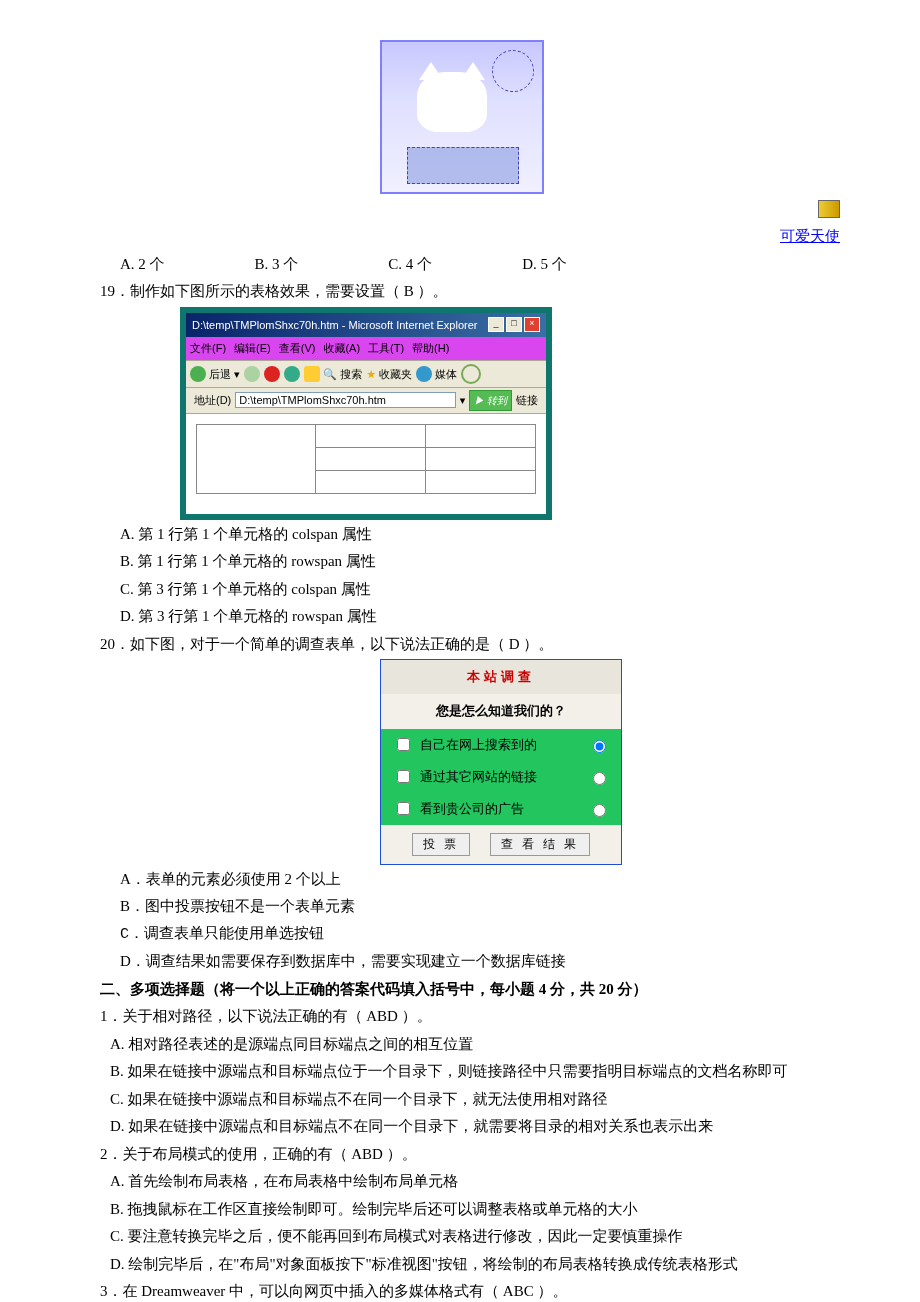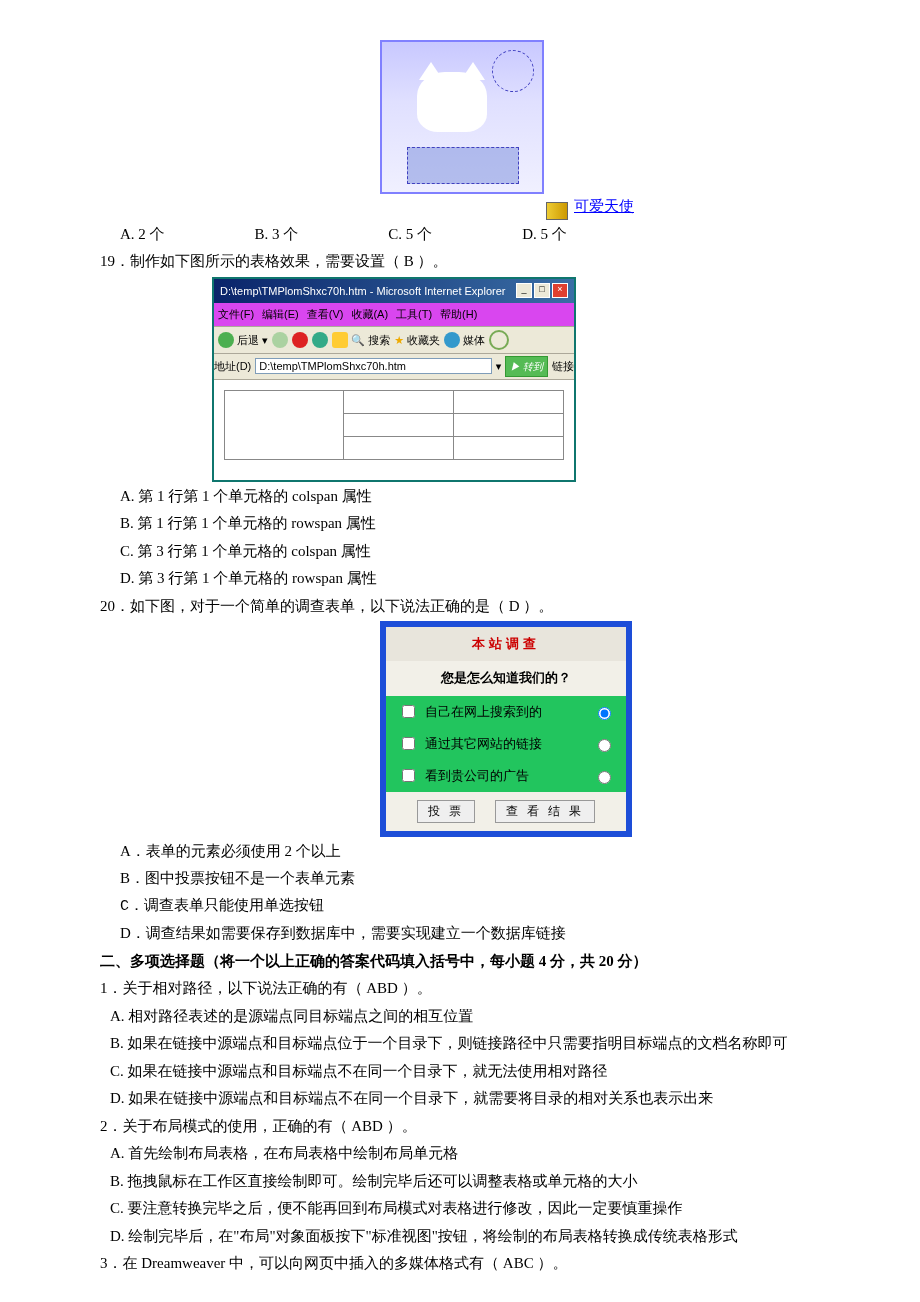--- a/index.html
+++ b/index.html
@@ -63,36 +63,37 @@
     width: 110px;
     height: 35px;
     border: 1px dashed #4040c0;
     background: rgba(120,140,220,0.5);
   }
   .kitty-line {
     display: flex;
     align-items: flex-end;
     margin-left: 280px;
     gap: 6px;
+    flex-direction: column;
   }
   .book-icon {
     width: 20px;
     height: 16px;
     background: linear-gradient(90deg, #eecc33, #cc9900);
     border: 1px solid #666;
     display: inline-block;
   }
   .link-blue { color: #0000ff; text-decoration: underline; }
   .opts { display: flex; margin-left: 0; }
   .opts span { margin-right: 90px; }
   .indent1 { margin-left: 0; }
   .ie-window {
     width: 360px;
-    margin-left: 112px;
-    border: 2px solid #0f766e;
+    margin-left: 80px;
+    border: 6px solid #0f766e;
     font-family: "SimSun", sans-serif;
     font-size: 11px;
     background: #ece9d8;
   }
   .ie-title {
     background: linear-gradient(90deg, #0a246a, #3a6ea5);
     color: #fff;
     padding: 3px 6px;
     display: flex;
     justify-content: space-between;
@@ -132,21 +133,21 @@
   }
   .tb-back { background: #4caf50; border-radius: 50%; }
   .tb-x { background: #d22; border-radius: 50%; }
   .tb-refresh { background: #3a8; border-radius: 50%; }
   .tb-home { background: #fc3; }
   .tb-search { color: #26a; }
   .tb-fav { color: #ea0; }
   .tb-media { background: #39c; border-radius: 50%; }
   .tb-hist { width: 16px; height: 16px; border: 2px solid #7a5; border-radius: 50%; }
   .ie-addr {
-    padding: 2px 0;
+    padding: 2px 8px;
     display: flex;
     align-items: center;
     gap: 4px;
     background: #ece9d8;
     border-bottom: 1px solid #aca899;
   }
   .ie-addr input {
     flex: 1;
     font-size: 11px;
     padding: 1px 3px;
@@ -174,21 +175,21 @@
   .ie-status {
     background: #ece9d8;
     padding: 2px 6px;
     display: flex;
     justify-content: space-between;
     border-top: 1px solid #aca899;
   }
   .survey-box {
     width: 240px;
     margin-left: 280px;
-    border: 6px solid #1d4ed8;
+    border: 1px solid #1d4ed8;
     background: #e8e5dc;
     font-size: 13px;
   }
   .survey-title {
     text-align: center;
     color: #c00;
     font-weight: bold;
     padding: 6px 0;
     letter-spacing: 4px;
   }
@@ -240,21 +241,21 @@
 </div>
 <div class="kitty-line">
   <span style="width:160px; display:inline-block;"></span>
   <span class="book-icon"></span>
   <span class="link-blue">可爱天使</span>
 </div>
 
 <p class="opts indent1">
   <span style="margin-left:20px;">A. 2 个</span>
   <span>B. 3 个</span>
-  <span>C. 5 个</span>
+  <span>C. 4 个</span>
   <span>D. 5 个</span>
 </p>
 
 <p class="q-line">19．制作如下图所示的表格效果，需要设置（ B ）。</p>
 
 <div class="ie-window">
   <div class="ie-title">
     <span>D:\temp\TMPlomShxc70h.htm - Microsoft Internet Explorer</span>
     <span class="win-btns">
       <span class="win-btn">_</span>

